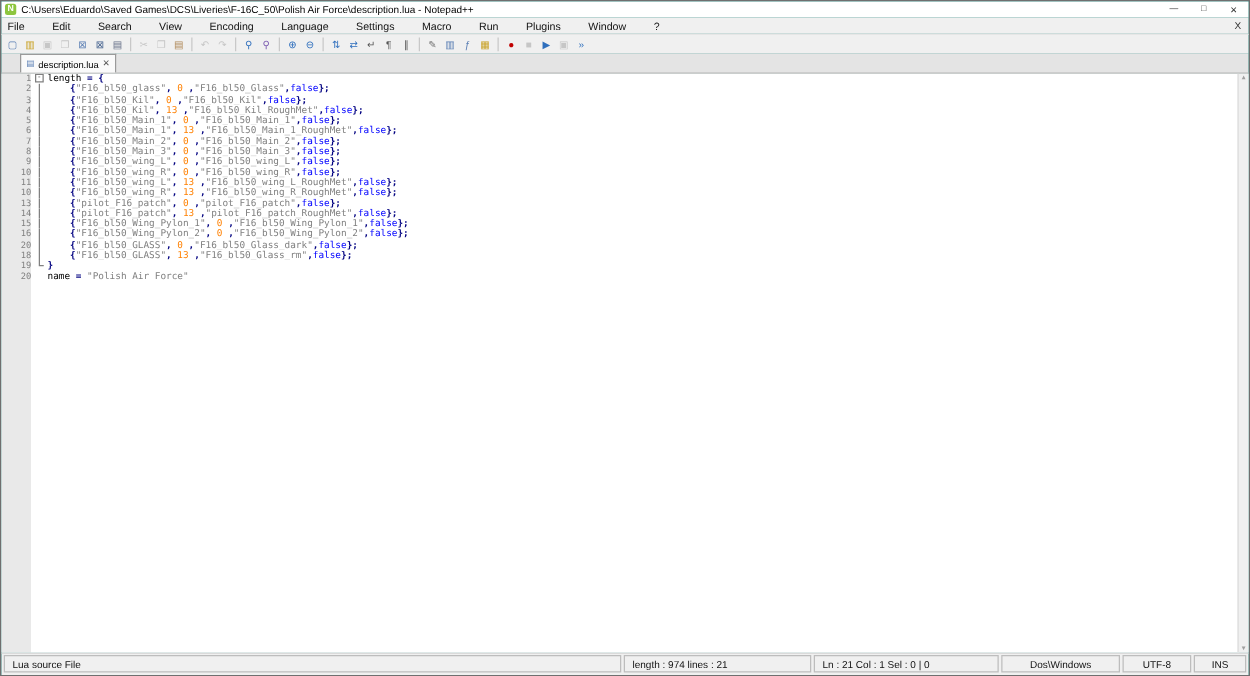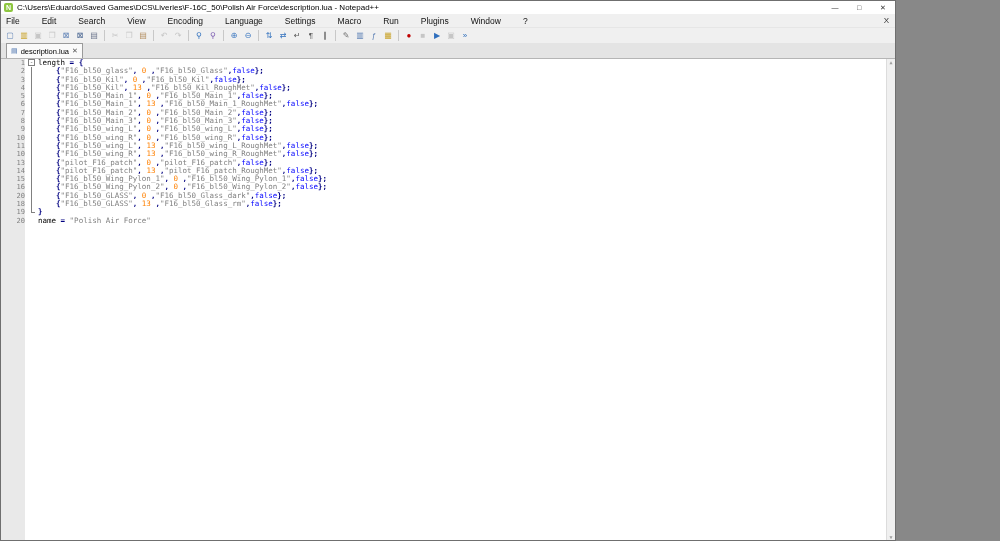--- a/index.html
+++ b/index.html
@@ -1,37 +1,37 @@
 <!DOCTYPE html>
 <html><head>
 <meta charset="utf-8">
 <style>
   html,body{margin:0;padding:0;background:#888;}
   body{font-family:"Liberation Sans",sans-serif;}
-  .window{width:896px;height:541px;background:#0f766e;display:flex;flex-direction:column;box-sizing:border-box;border:1px solid #6f6f6f;overflow:hidden;}
+  .window{width:1000px;height:541px;background:#0f766e;display:flex;flex-direction:column;box-sizing:border-box;border:1px solid #6f6f6f;overflow:hidden;}
 
   
   .titlebar{height:13px;flex:0 0 13px;display:flex;align-items:center;background:#ffffff;font-size:8px;padding-left:3px;color:#000;}
   .app-icon{width:9px;height:9px;background:#8dc63f;color:#fff;font-size:7px;line-height:9px;text-align:center;border-radius:2px;margin-right:4px;font-weight:bold;}
   .win-controls{margin-left:auto;display:flex;height:100%;}
   .win-btn{width:24px;display:flex;align-items:center;justify-content:center;font-size:7px;color:#333;}
 
   
   .menubar{height:13px;flex:0 0 13px;display:flex;align-items:center;background:#f0f0f0;font-size:8.5px;color:#111;}
   .menu-item{padding:0 5px;}
   .menu-close{margin-left:auto;padding:0 6px;font-size:8px;color:#333;}
 
   
   .toolbar{height:15px;flex:0 0 15px;display:flex;align-items:center;background:#f0f0f0;padding-left:2px;border-top:1px solid #e6e6e6;}
   .tb-icon{width:12px;height:12px;margin:0 1px;font-size:8px;line-height:12px;text-align:center;}
   .tb-icon.disabled{color:#b8b8b8 !important;opacity:.75;}
   .tb-sep{width:1px;height:11px;background:#c8c8c8;margin:0 3px;}
 
   
-  .tabbar{height:15px;flex:0 0 15px;background:#e4e4e4;display:flex;align-items:flex-end;border-bottom:1px solid #b5b5b5;padding-left:5px;}
+  .tabbar{height:15px;flex:0 0 15px;background:#e4e4e4;display:flex;align-items:flex-end;border-bottom:1px solid #b5b5b5;padding-left:15px;}
   .tab{height:14px;display:flex;align-items:center;background:#fafafa;border:1px solid #9a9a9a;border-bottom:none;padding:0 4px;font-size:7.5px;gap:3px;color:#000;}
   .tab-doc-icon{color:#5b7fb4;font-size:7px;}
   .tab-close{font-size:7px;color:#555;}
 
   
   .editor{flex:1 1 auto;position:relative;background:#fff;font-family:"DejaVu Sans Mono",monospace;font-size:7.5px;overflow:hidden;}
   .rows{position:absolute;top:0;left:0;right:8px;bottom:0;background:linear-gradient(90deg,#e9e9e9 0,#e9e9e9 24px,#ffffff 24px);}
   .row{display:flex;height:8.3px;line-height:8.3px;}
   .cell-bm{width:8px;flex:0 0 8px;}
   .cell-num{width:16px;flex:0 0 16px;text-align:right;padding-right:2px;color:#808080;font-size:7px;}
@@ -304,14 +304,22 @@
           <span class="cell-fold"></span>
           <span class="cell-text"><span class="tk-n">name </span><span class="tk-o">=</span><span class="tk-n"> </span><span class="tk-s">"Polish Air Force"</span></span>
         </div>
       </div>
     <div class="scrollbar">
       <span>▲</span>
       <span>▼</span>
     </div>
   </div>
 
+  <div class="statusbar">
+    <span class="seg seg-doctype">Lua source File</span>
+    <span class="seg seg-len">length : 974   lines : 21</span>
+    <span class="seg seg-pos">Ln : 21   Col : 1   Sel : 0 | 0</span>
+    <span class="seg seg-eol">Dos\Windows</span>
+    <span class="seg seg-enc">UTF-8</span>
+    <span class="seg seg-ins">INS</span>
+  </div>
 
 </div>
 
 </body></html>

